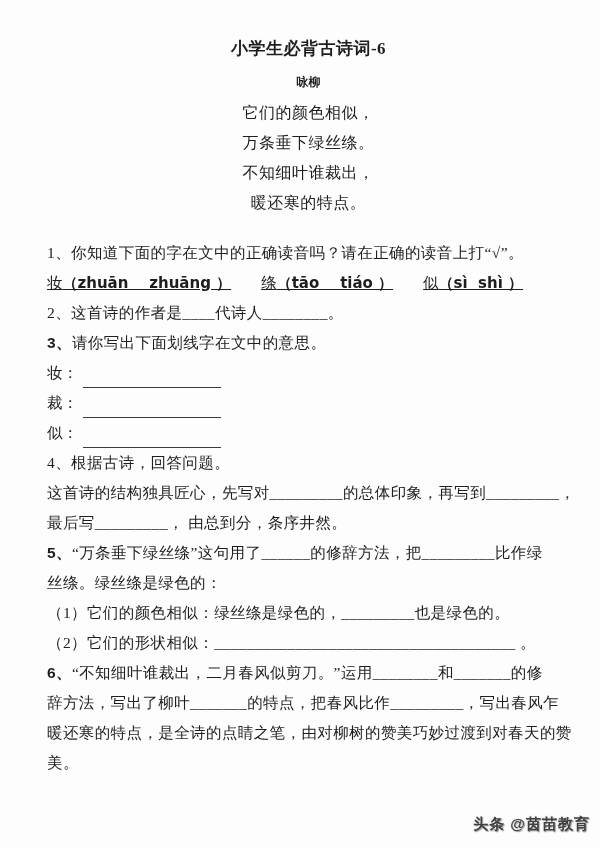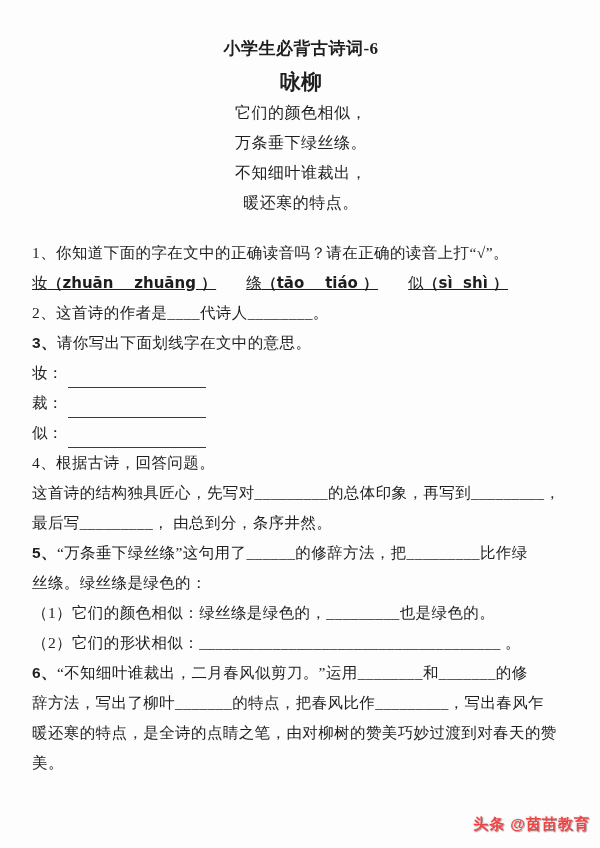--- a/index.html
+++ b/index.html
@@ -6,35 +6,35 @@
   body{
     width:600px;height:848px;
     background:#ffffff;
     font-family:"Liberation Serif","DejaVu Serif",serif;
     color:#1e1e1e;
   }
   .page{
     position:relative;
     width:600px;height:848px;
     box-sizing:border-box;
-    padding:36px 30px 0 32px;
+    padding:36px 30px 0 47px;
     overflow:hidden;
     background:#fdfdfd;
   }
   .title{
     text-align:center;
     font-size:17px;
     font-weight:bold;
     margin:0 0 6px 0;
     line-height:26px;
     letter-spacing:0.5px;
   }
   .poem-title{
     text-align:center;
-    font-size:21px;
+    font-size:12px;
     font-weight:600;
     margin:4px 0 2px 0;
     line-height:28px;
   }
   .poem-line{
     text-align:center;
     font-size:16px;
     font-weight:500;
     margin:0;
     line-height:30px;
@@ -84,21 +84,21 @@
   }
   .first-line{margin-top:20px;}
   .watermark{
     position:absolute;
     right:10px;
     bottom:14px;
     font-family:"Liberation Sans","DejaVu Sans",sans-serif;
     font-weight:bold;
     font-size:15px;
     letter-spacing:1px;
-    color:#ef4444;
+    color:#404040;
     text-shadow:-1px -1px 0 #f0f0f0, 1px 1px 1px #979797;
   }
 </style>
 </head>
 <body>
 
 <div class="page">
 
   <h1 class="title">小学生必背古诗词-6</h1>
 

